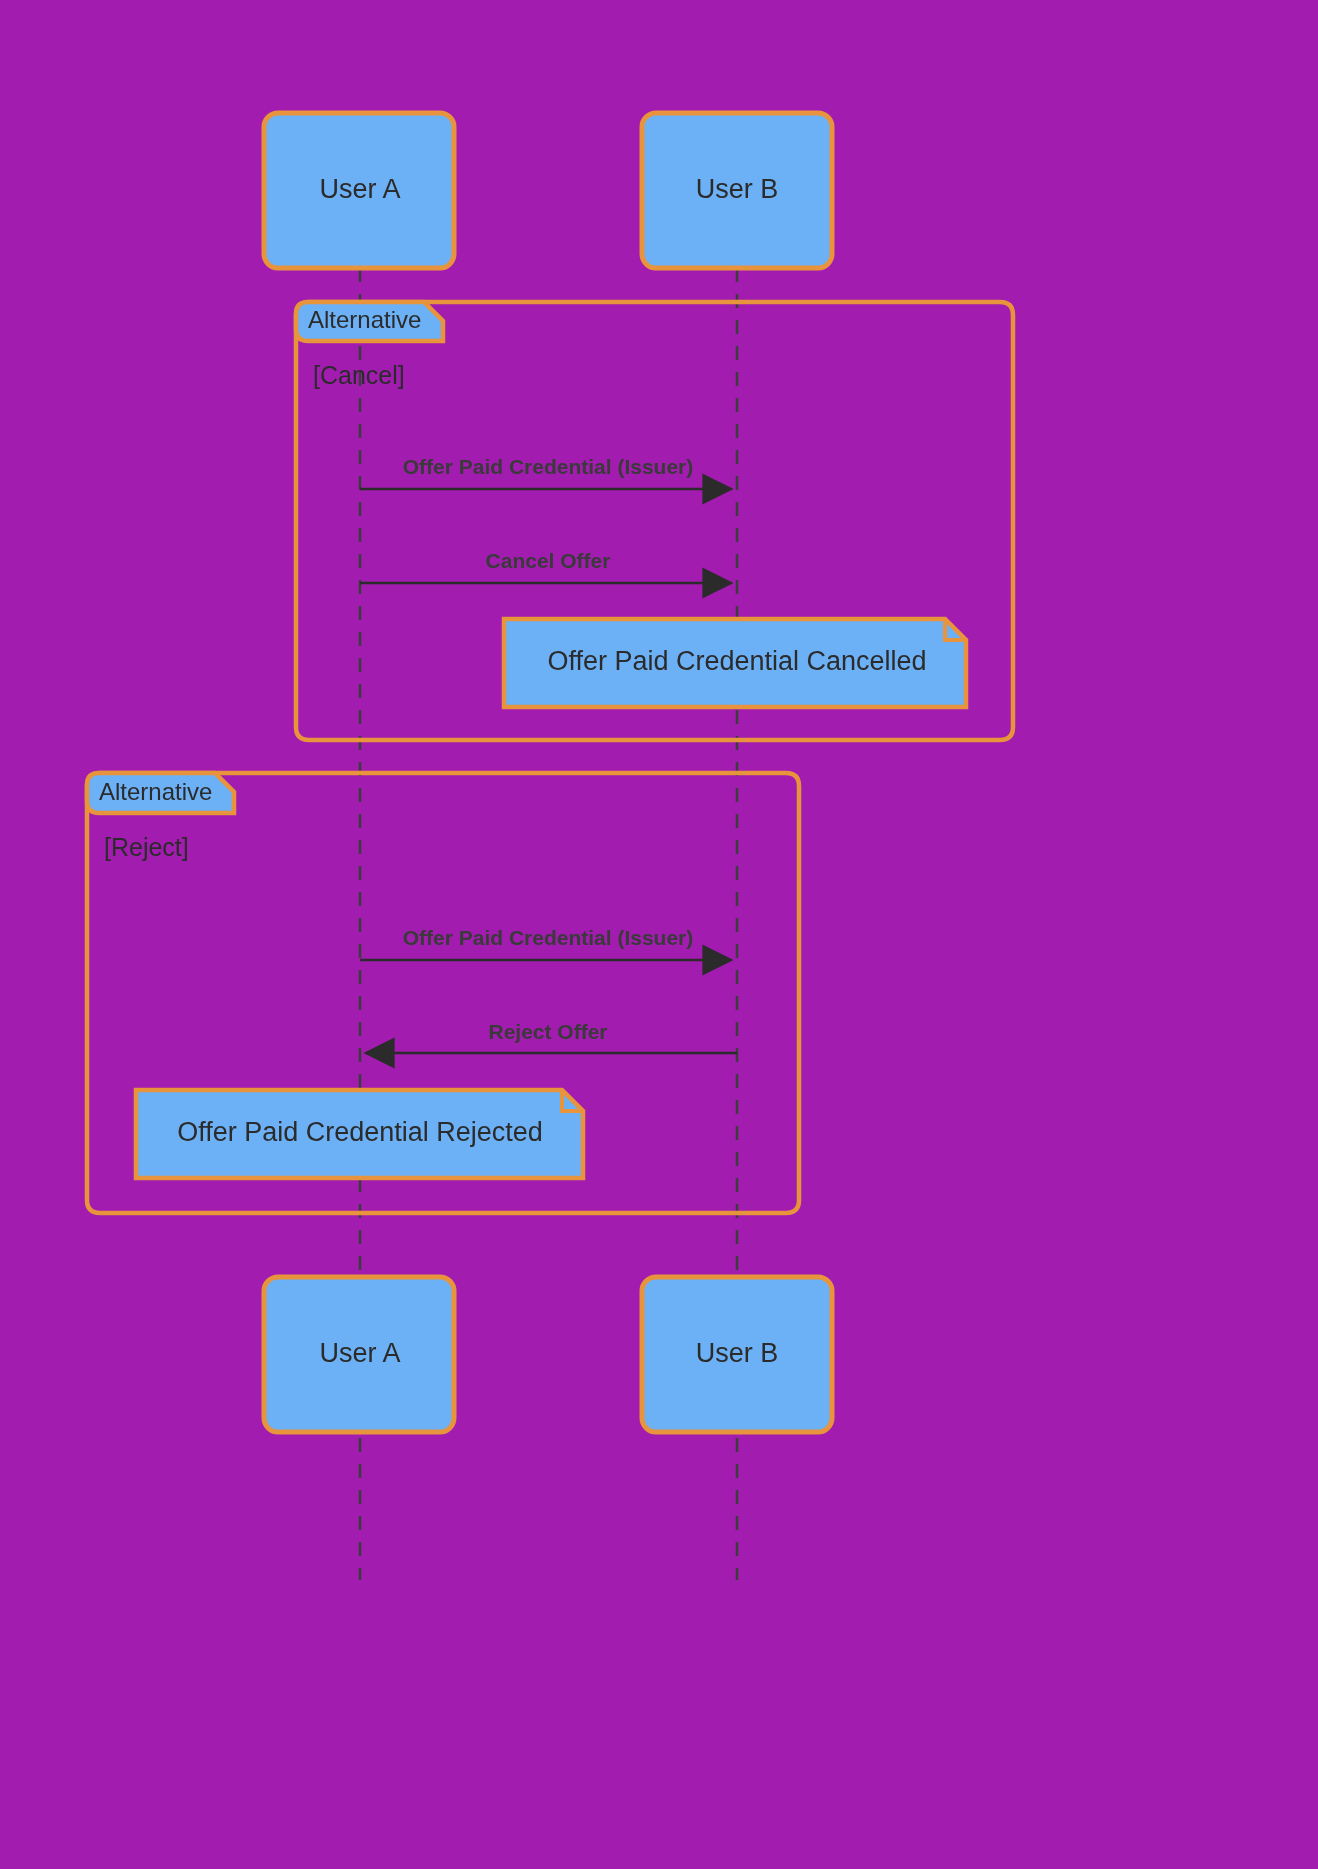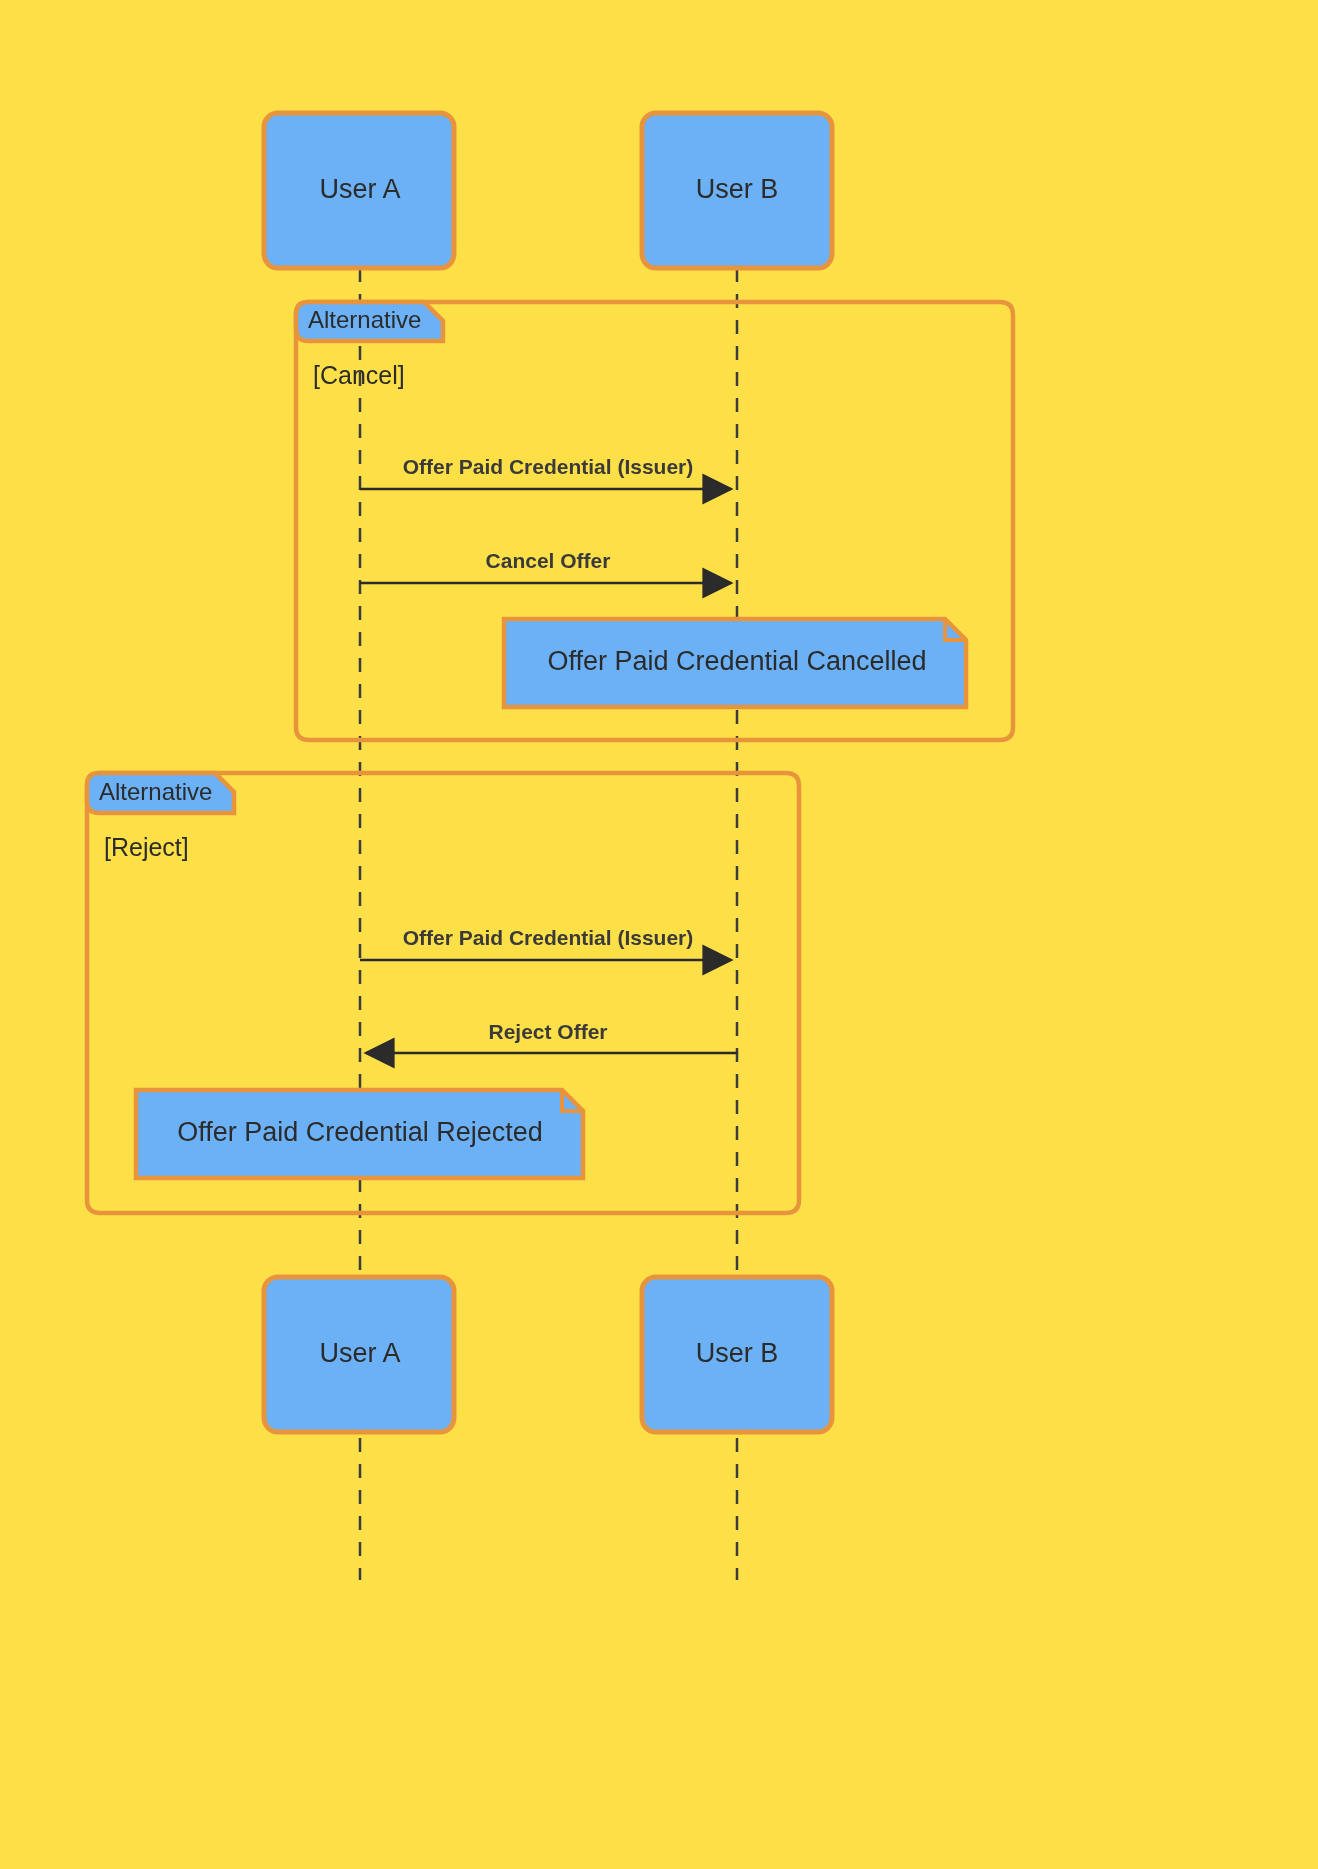--- a/index.html
+++ b/index.html
@@ -8,21 +8,21 @@
     background: #ffffff;
   }
   body {
     font-family: "Liberation Sans", sans-serif;
     -webkit-font-smoothing: antialiased;
   }
   #diagram-root {
     position: relative;
     width: 1318px;
     height: 1869px;
-    background: #fde047;
+    background: #a21caf;
     overflow: hidden;
   }
   #diagram-svg {
     position: absolute;
     left: 0;
     top: 0;
     width: 1318px;
     height: 1869px;
   }
   .participant-label {

